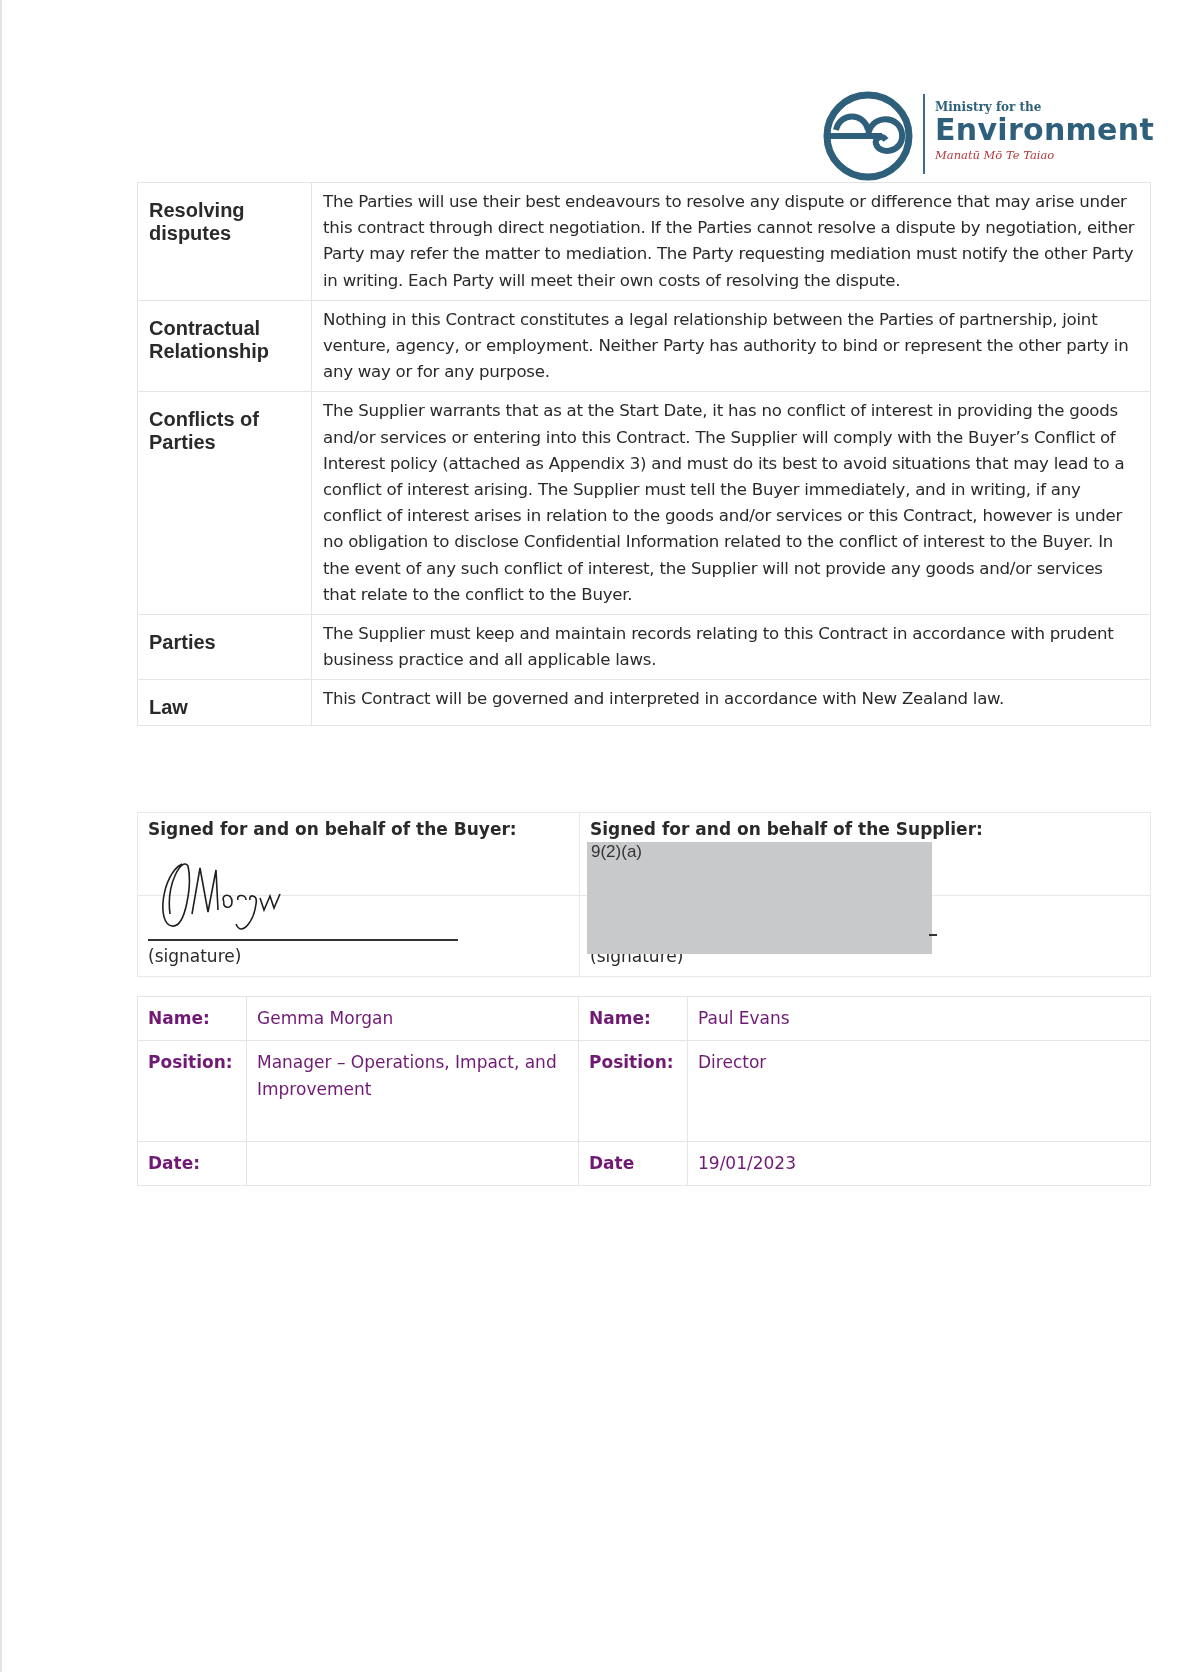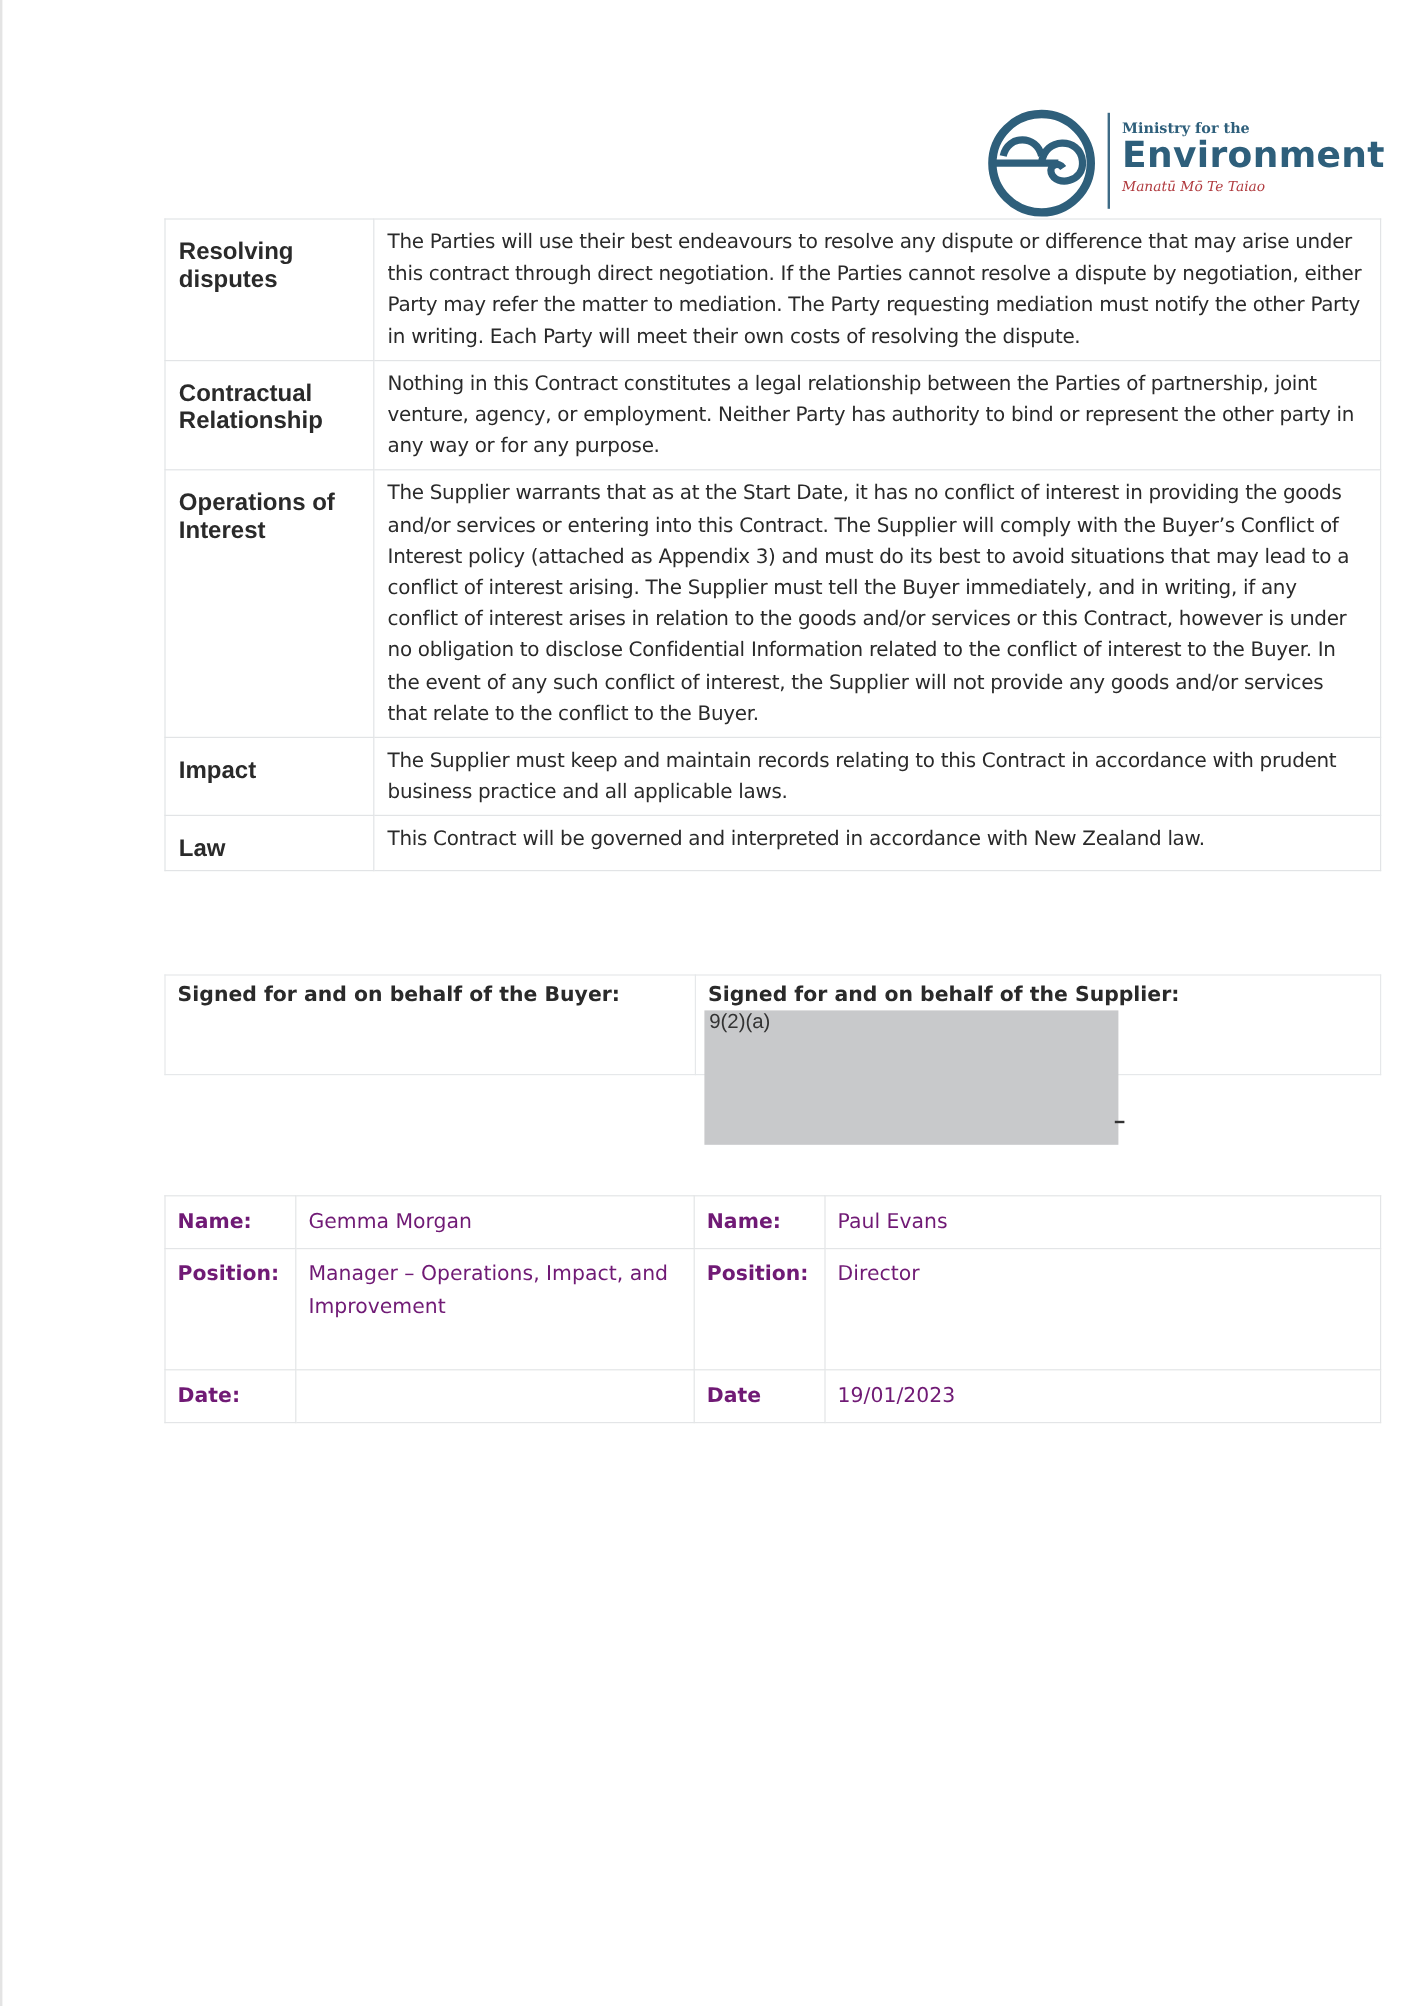--- a/index.html
+++ b/index.html
@@ -62,39 +62,51 @@
   <tbody>
       <tr>
     <td class="clause-title">Resolving disputes</td>
     <td class="clause-body">The Parties will use their best endeavours to resolve any dispute or difference that may arise under this contract through direct negotiation. If the Parties cannot resolve a dispute by negotiation, either Party may refer the matter to mediation. The Party requesting mediation must notify the other Party in writing. Each Party will meet their own costs of resolving the dispute.</td>
   </tr>
   <tr>
     <td class="clause-title">Contractual Relationship</td>
     <td class="clause-body">Nothing in this Contract constitutes a legal relationship between the Parties of partnership, joint venture, agency, or employment. Neither Party has authority to bind or represent the other party in any way or for any purpose.</td>
   </tr>
   <tr>
-    <td class="clause-title">Operations of Interest</td>
+    <td class="clause-title">Conflicts of Parties</td>
     <td class="clause-body">The Supplier warrants that as at the Start Date, it has no conflict of interest in providing the goods and/or services or entering into this Contract. The Supplier will comply with the Buyer’s Conflict of Interest policy (attached as Appendix 3) and must do its best to avoid situations that may lead to a conflict of interest arising. The Supplier must tell the Buyer immediately, and in writing, if any conflict of interest arises in relation to the goods and/or services or this Contract, however is under no obligation to disclose Confidential Information related to the conflict of interest to the Buyer.  In the event of any such conflict of interest, the Supplier will not provide any goods and/or services that relate to the conflict to the Buyer.</td>
   </tr>
   <tr>
-    <td class="clause-title">Impact</td>
+    <td class="clause-title">Parties</td>
     <td class="clause-body">The Supplier must keep and maintain records relating to this Contract in accordance with prudent business practice and all applicable laws.</td>
   </tr>
   <tr>
     <td class="clause-title">Law</td>
     <td class="clause-body">This Contract will be governed and interpreted in accordance with New Zealand law.</td>
   </tr>
 </tbody>
   </table>
 
 <table class="sign">
   <tbody>
       <tr>
     <td class="sign-head" style="width:421px">Signed for and on behalf of the Buyer:</td>
     <td class="sign-head">Signed for and on behalf of the Supplier:</td>
+  </tr>
+  <tr>
+    <td class="sign-area">
+      <svg style="position:absolute;left:14px;top:-42px" width="130" height="90" viewBox="0 0 130 90">
+        <path d="M30 10 C10 20, 4 70, 20 72 C34 74, 40 30, 36 12 C30 2, 14 30, 18 60 M40 60 L48 14 L56 58 L64 16 L66 56 M72 48 C68 40, 80 38, 80 48 C80 56, 70 54, 72 48 M86 46 C84 40, 94 40, 94 46 M98 46 C96 40, 106 40, 104 50 C102 66, 90 84, 84 70 M108 44 L112 56 L118 42 L122 54 L128 40" fill="none" stroke="#1f1f1f" stroke-width="1.6"></path>
+      </svg>
+      <div class="sign-line"></div>
+      <div class="sign-caption">(signature)</div>
+    </td>
+    <td class="sign-area">
+      <div class="sign-caption">(signature)</div>
+    </td>
   </tr>
 </tbody>
   </table>
 
 <div class="redaction">
   <span class="redaction-code">9(2)(a)</span>
 </div>
 <div class="sign-tail"></div>
 
 <table class="details">

